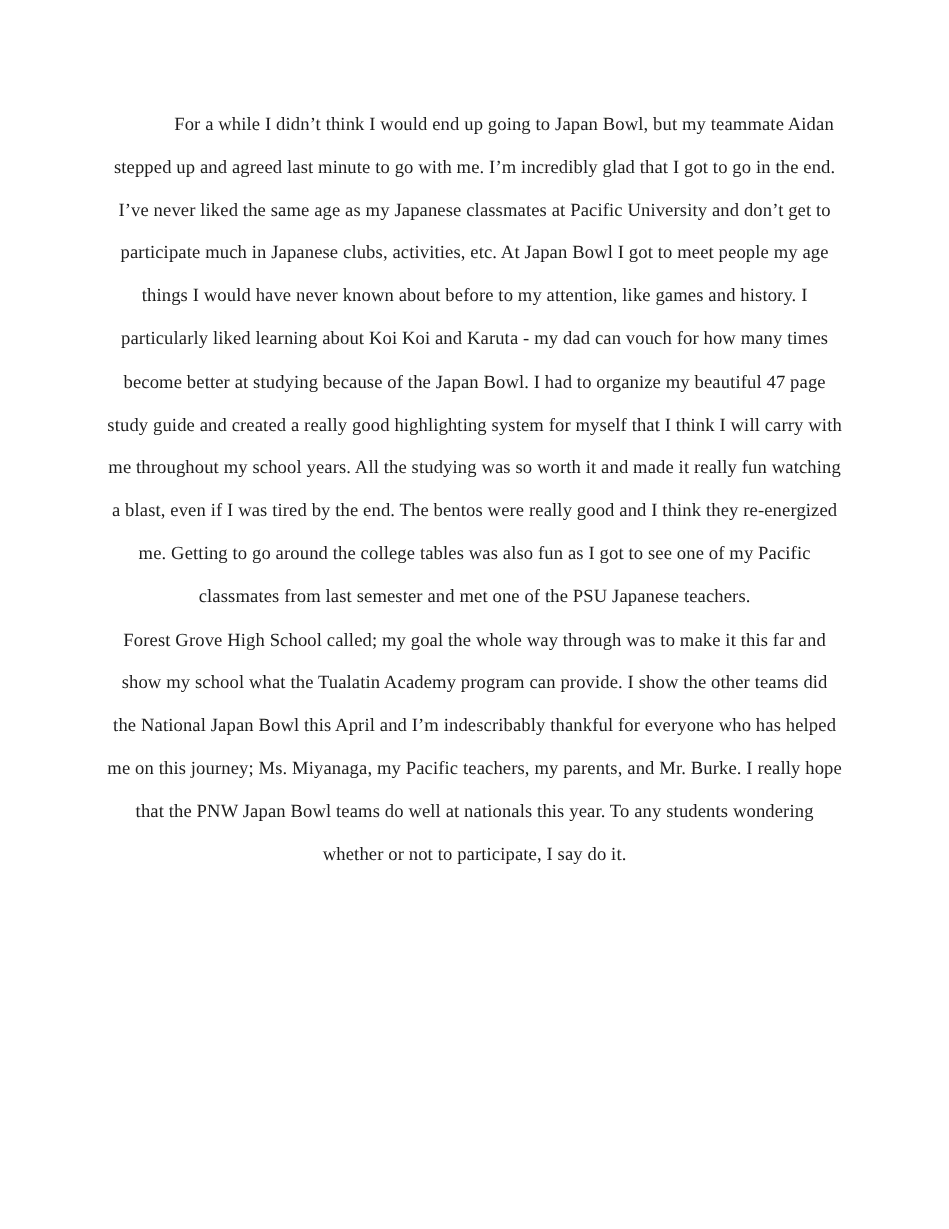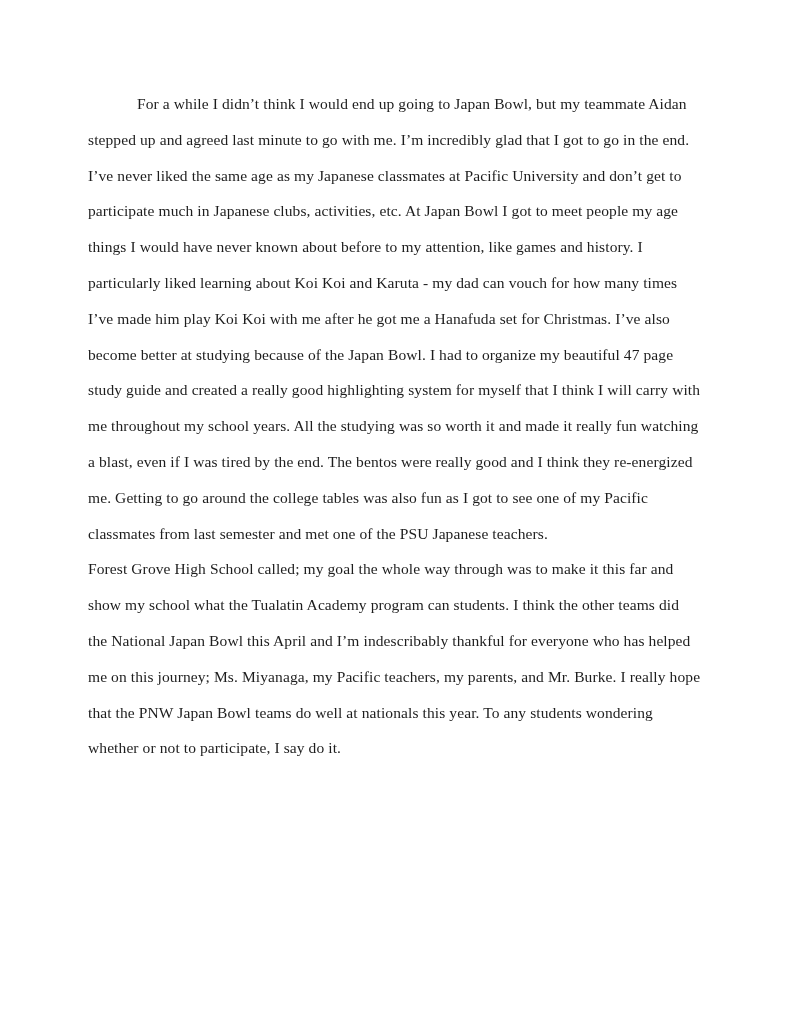--- a/index.html
+++ b/index.html
@@ -14,49 +14,48 @@
     position: absolute;
     left: 88px;
     top: 86px;
     width: 615px;
     font-family: "Liberation Serif", serif;
     font-size: 15.5px;
     line-height: 35.8px;
     color: #1d1d1d;
     letter-spacing: 0.1px;
   }
-  .para { margin: 0; padding: 0; }
+  .para { margin: 0; padding: 0; text-align: center; }
   .line { white-space: nowrap; }
   .line.first { padding-left: 49px; }
 </style>
 </head>
 <body>
 
 <div class="page">
   <div class="essay">
 
     <div class="para">
       <div class="line first">For a while I didn’t think I would end up going to Japan Bowl, but my teammate Aidan</div>
       <div class="line">stepped up and agreed last minute to go with me. I’m incredibly glad that I got to go in the end.</div>
       <div class="line">I’ve never liked the same age as my Japanese classmates at Pacific University and don’t get to</div>
       <div class="line">participate much in Japanese clubs, activities, etc. At Japan Bowl I got to meet people my age</div>
       <div class="line">things I would have never known about before to my attention, like games and history. I</div>
       <div class="line">particularly liked learning about Koi Koi and Karuta - my dad can vouch for how many times</div>
-      <div class="line">I’ve made him play Koi Koi with me after he got me a Hanafuda set for Christmas. I’ve also</div>
       <div class="line">become better at studying because of the Japan Bowl. I had to organize my beautiful 47 page</div>
       <div class="line">study guide and created a really good highlighting system for myself that I think I will carry with</div>
       <div class="line">me throughout my school years. All the studying was so worth it and made it really fun watching</div>
       <div class="line">a blast, even if I was tired by the end. The bentos were really good and I think they re-energized</div>
       <div class="line">me. Getting to go around the college tables was also fun as I got to see one of my Pacific</div>
       <div class="line">classmates from last semester and met one of the PSU Japanese teachers.</div>
     </div>
 
     <div class="para">
       <div class="line">Forest Grove High School called; my goal the whole way through was to make it this far and</div>
-      <div class="line">show my school what the Tualatin Academy program can students. I think the other teams did</div>
+      <div class="line">show my school what the Tualatin Academy program can provide. I show the other teams did</div>
       <div class="line">the National Japan Bowl this April and I’m indescribably thankful for everyone who has helped</div>
       <div class="line">me on this journey; Ms. Miyanaga, my Pacific teachers, my parents, and Mr. Burke. I really hope</div>
       <div class="line">that the PNW Japan Bowl teams do well at nationals this year. To any students wondering</div>
       <div class="line">whether or not to participate, I say do it.</div>
     </div>
 
   </div>
 </div>
 
 </body></html>

